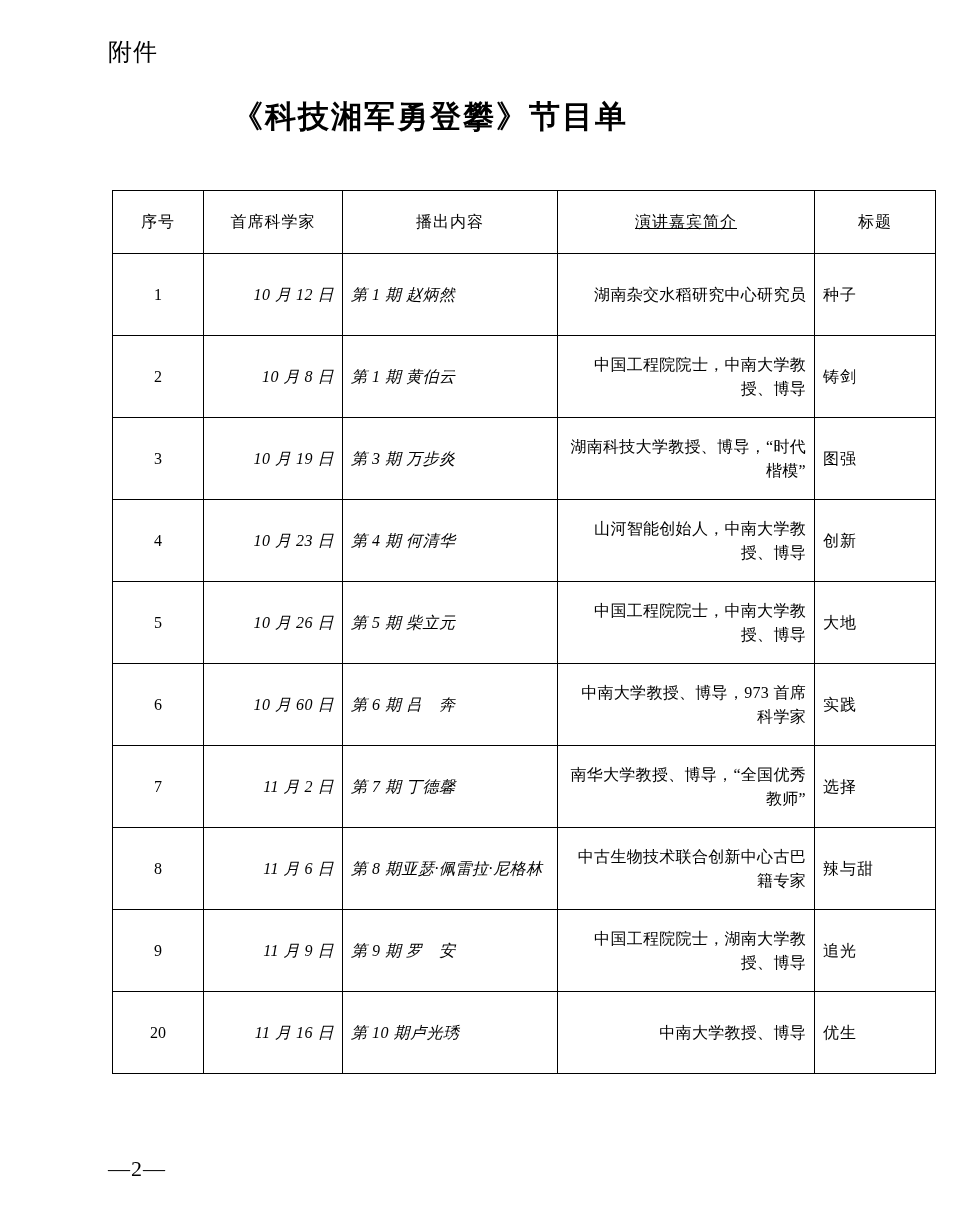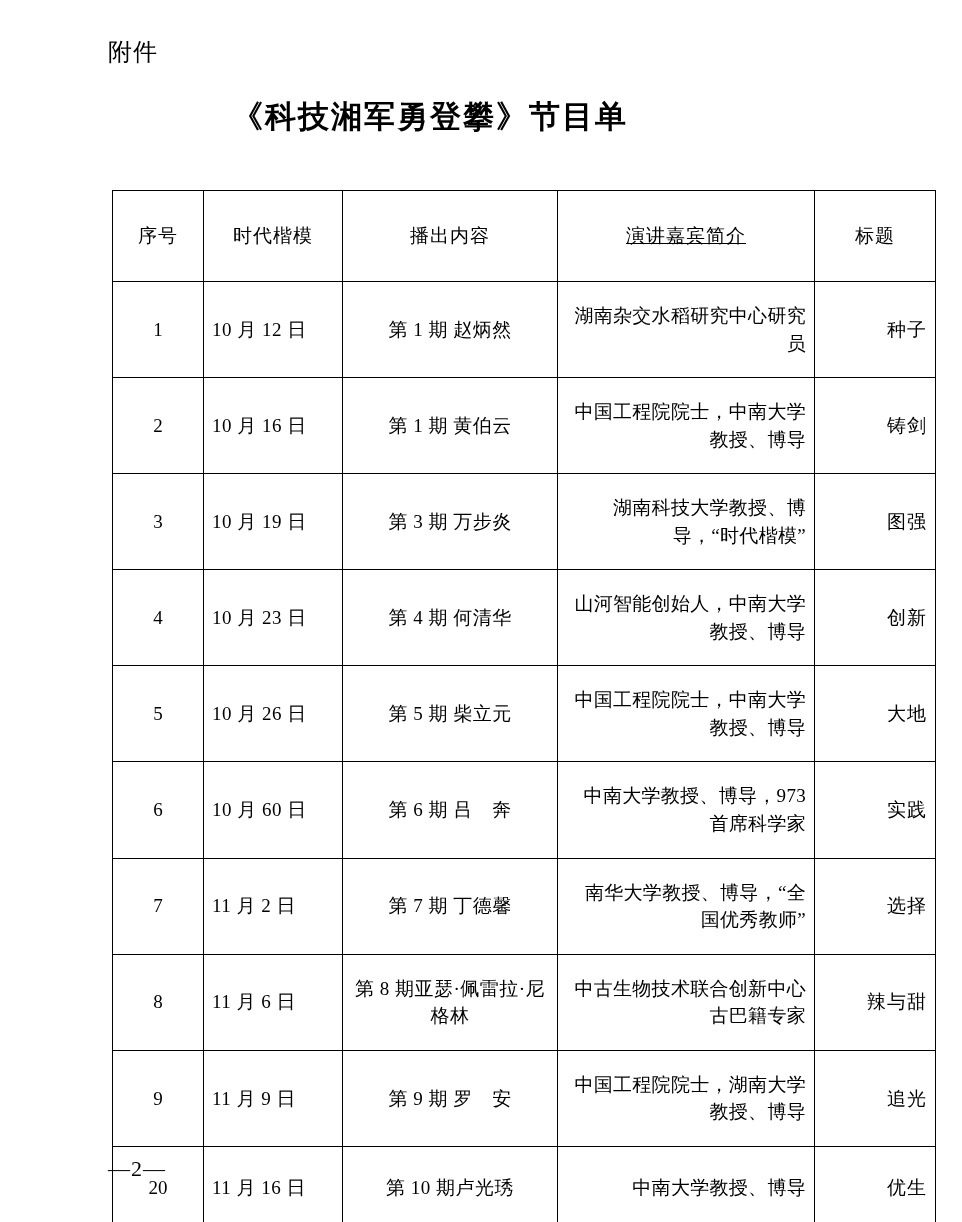--- a/index.html
+++ b/index.html
@@ -48,44 +48,44 @@
     width: 738px;
   }
   table.program-table {
     border-collapse: collapse;
     width: 738px;
     table-layout: fixed;
   }
   table.program-table td,
   table.program-table th {
     border: 1px solid #000000;
-    padding: 20px 8px;
-    font-size: 19px;
+    padding: 6px 8px;
+    font-size: 16px;
     font-weight: normal;
     font-family: "Liberation Serif", "DejaVu Serif", serif;
     line-height: 1.45;
     vertical-align: middle;
   }
   table.program-table thead td {
     text-align: center;
     height: 50px;
     letter-spacing: 1px;
   }
   .col-idx   { width: 74px;  text-align: center; }
   .col-date  { width: 122px; text-align: center; }
   .col-cont  { width: 198px; text-align: center; }
   .col-guest { width: 240px; text-align: left; }
   .col-title { width: 104px; text-align: center; }
 
   tbody tr { height: 82px; }
   tbody td.cell-idx   { text-align: center; }
-  tbody td.cell-date  { text-align: left; letter-spacing: 0.5px; }
-  tbody td.cell-cont  { text-align: center; letter-spacing: 0.5px; }
+  tbody td.cell-date  { text-align: right; letter-spacing: 0.5px; font-style: italic; }
+  tbody td.cell-cont  { text-align: left; letter-spacing: 0.5px; font-style: italic; }
   tbody td.cell-guest { text-align: right; letter-spacing: 0.3px; }
-  tbody td.cell-title { text-align: right; letter-spacing: 1px; }
+  tbody td.cell-title { text-align: left; letter-spacing: 1px; }
 
   .page-number {
     position: absolute;
     left: 108px;
     bottom: 40px;
     font-size: 22px;
     letter-spacing: 1px;
   }
 </style>
 </head>
@@ -95,37 +95,37 @@
 
   <div class="attachment-label">附件</div>
 
   <div class="doc-title">《科技湘军勇登攀》节目单</div>
 
   <div class="table-wrap">
     <table class="program-table">
       <thead>
         <tr>
           <td class="col-idx">序号</td>
-          <td class="col-date">时代楷模</td>
+          <td class="col-date">首席科学家</td>
           <td class="col-cont">播出内容</td>
           <td class="col-guest" style="text-align:center;text-decoration:underline;">演讲嘉宾简介</td>
           <td class="col-title">标题</td>
         </tr>
       </thead>
       <tbody>
         <tr>
           <td class="cell-idx">1</td>
           <td class="cell-date">10 月 12 日</td>
           <td class="cell-cont">第 1 期  赵炳然</td>
           <td class="cell-guest">湖南杂交水稻研究中心研究员</td>
           <td class="cell-title">种子</td>
         </tr>
         <tr>
           <td class="cell-idx">2</td>
-          <td class="cell-date">10 月 16 日</td>
+          <td class="cell-date">10 月 8 日</td>
           <td class="cell-cont">第 1 期  黄伯云</td>
           <td class="cell-guest">中国工程院院士，中南大学教授、博导</td>
           <td class="cell-title">铸剑</td>
         </tr>
         <tr>
           <td class="cell-idx">3</td>
           <td class="cell-date">10 月 19 日</td>
           <td class="cell-cont">第 3 期  万步炎</td>
           <td class="cell-guest">湖南科技大学教授、博导，“时代楷模”</td>
           <td class="cell-title">图强</td>

